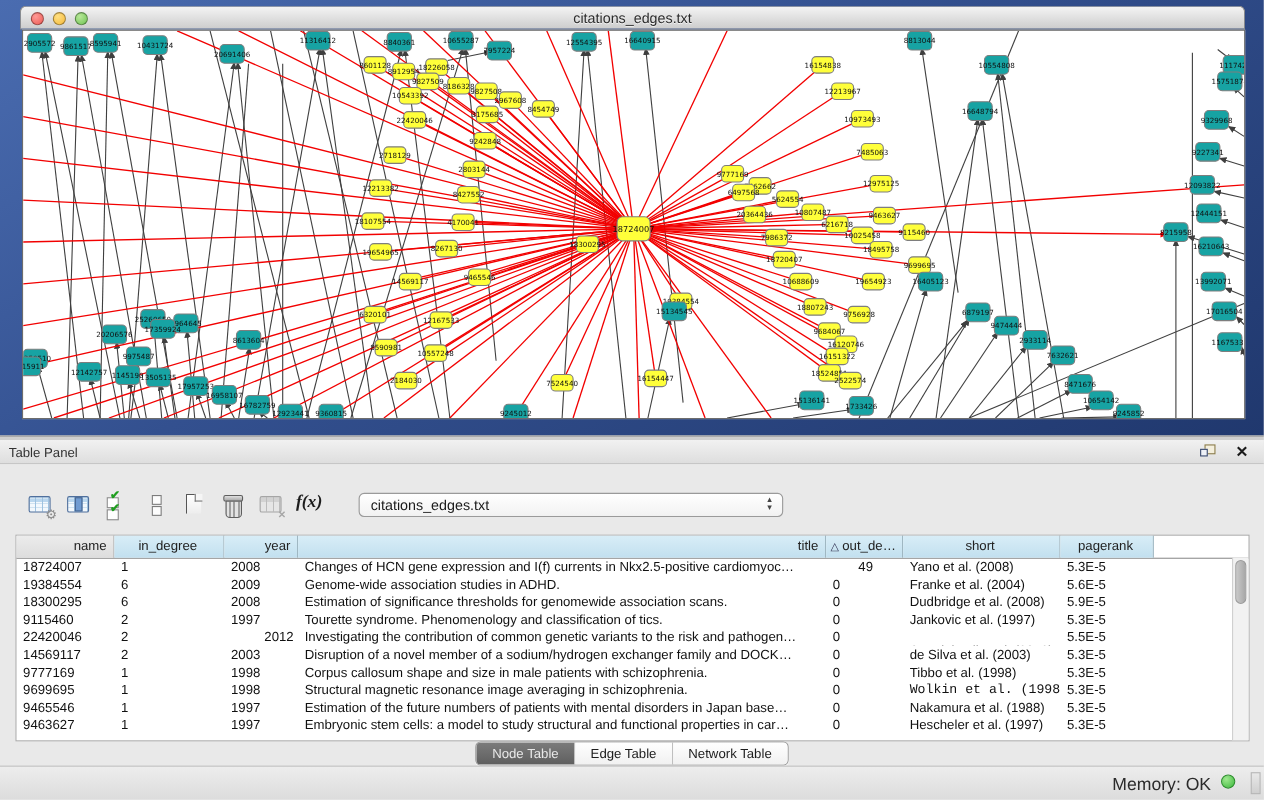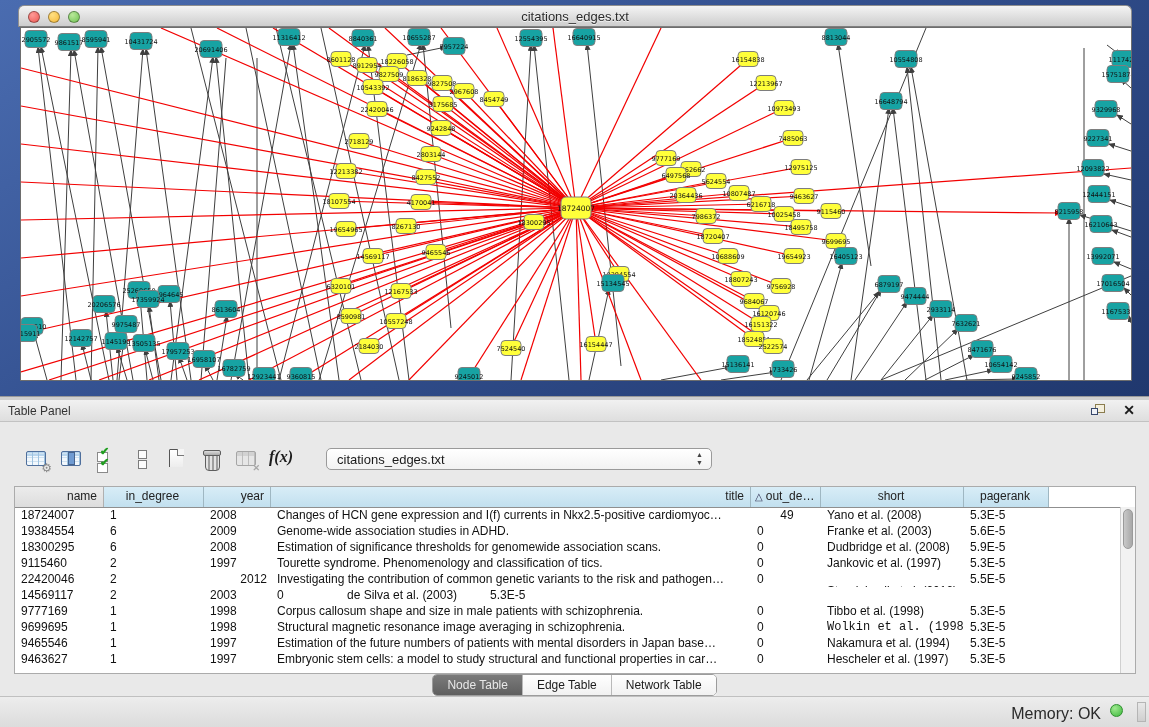--- a/index.html
+++ b/index.html
@@ -560,21 +560,21 @@
             <div class="td" style="width: 70px; text-align: center;">49</div>
             <div class="td" style="width: 143px;">Yano et al. (2008)</div>
             <div class="td" style="width: 85px;">5.3E-5</div>
           </div>
           <div class="tr">
             <div class="td" style="width: 89px;">19384554</div>
             <div class="td" style="width: 100px;">6</div>
             <div class="td" style="width: 67px;">2009</div>
             <div class="td" style="width: 480px;">Genome-wide association studies in ADHD.</div>
             <div class="td" style="width: 70px;">0</div>
-            <div class="td" style="width: 143px;">Franke et al. (2003)</div>
+            <div class="td" style="width: 143px;">Franke et al. (2004)</div>
             <div class="td" style="width: 85px;">5.6E-5</div>
           </div>
           <div class="tr">
             <div class="td" style="width: 89px;">18300295</div>
             <div class="td" style="width: 100px;">6</div>
             <div class="td" style="width: 67px;">2008</div>
             <div class="td" style="width: 480px;">Estimation of significance thresholds for genomewide association scans.</div>
             <div class="td" style="width: 70px;">0</div>
             <div class="td" style="width: 143px;">Dudbridge et al. (2008)</div>
             <div class="td" style="width: 85px;">5.9E-5</div>
@@ -594,20 +594,21 @@
             <div class="td" style="width: 67px; text-align: right;">2012</div>
             <div class="td" style="width: 480px;">Investigating the contribution of common genetic variants to the risk and pathogen…</div>
             <div class="td" style="width: 70px;">0</div>
             <div class="td" style="width: 143px; margin-top: 12px;">Stergiakouli et al. (2012)</div>
             <div class="td" style="width: 85px;">5.5E-5</div>
           </div>
           <div class="tr">
             <div class="td" style="width: 89px;">14569117</div>
             <div class="td" style="width: 100px;">2</div>
             <div class="td" style="width: 67px;">2003</div>
+            <div class="td" style="width: 480px;">Disruption of a novel member of a sodium/hydrogen exchanger family and DOCK…</div>
             <div class="td" style="width: 70px;">0</div>
             <div class="td" style="width: 143px;">de Silva et al. (2003)</div>
             <div class="td" style="width: 85px;">5.3E-5</div>
           </div>
           <div class="tr">
             <div class="td" style="width: 89px;">9777169</div>
             <div class="td" style="width: 100px;">1</div>
             <div class="td" style="width: 67px;">1998</div>
             <div class="td" style="width: 480px;">Corpus callosum shape and size in male patients with schizophrenia.</div>
             <div class="td" style="width: 70px;">0</div>
@@ -622,21 +623,21 @@
             <div class="td" style="width: 70px;">0</div>
             <div class="td" style="width: 143px; font-family: Liberation Mono, monospace;">Wolkin et al. (1998)</div>
             <div class="td" style="width: 85px;">5.3E-5</div>
           </div>
           <div class="tr">
             <div class="td" style="width: 89px;">9465546</div>
             <div class="td" style="width: 100px;">1</div>
             <div class="td" style="width: 67px;">1997</div>
             <div class="td" style="width: 480px;">Estimation of the future numbers of patients with mental disorders in Japan base…</div>
             <div class="td" style="width: 70px;">0</div>
-            <div class="td" style="width: 143px;">Nakamura et al. (1994)</div>
+            <div class="td" style="width: 143px;">Nakamura et al. (1988)</div>
             <div class="td" style="width: 85px;">5.3E-5</div>
           </div>
           <div class="tr">
             <div class="td" style="width: 89px;">9463627</div>
             <div class="td" style="width: 100px;">1</div>
             <div class="td" style="width: 67px;">1997</div>
             <div class="td" style="width: 480px;">Embryonic stem cells: a model to study structural and functional properties in car…</div>
             <div class="td" style="width: 70px;">0</div>
             <div class="td" style="width: 143px;">Hescheler et al. (1997)</div>
             <div class="td" style="width: 85px;">5.3E-5</div>

